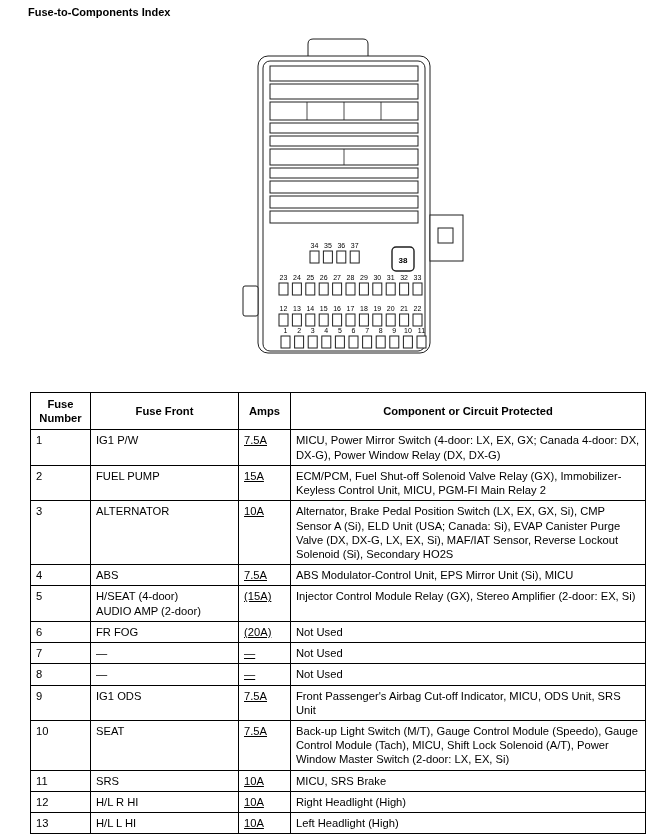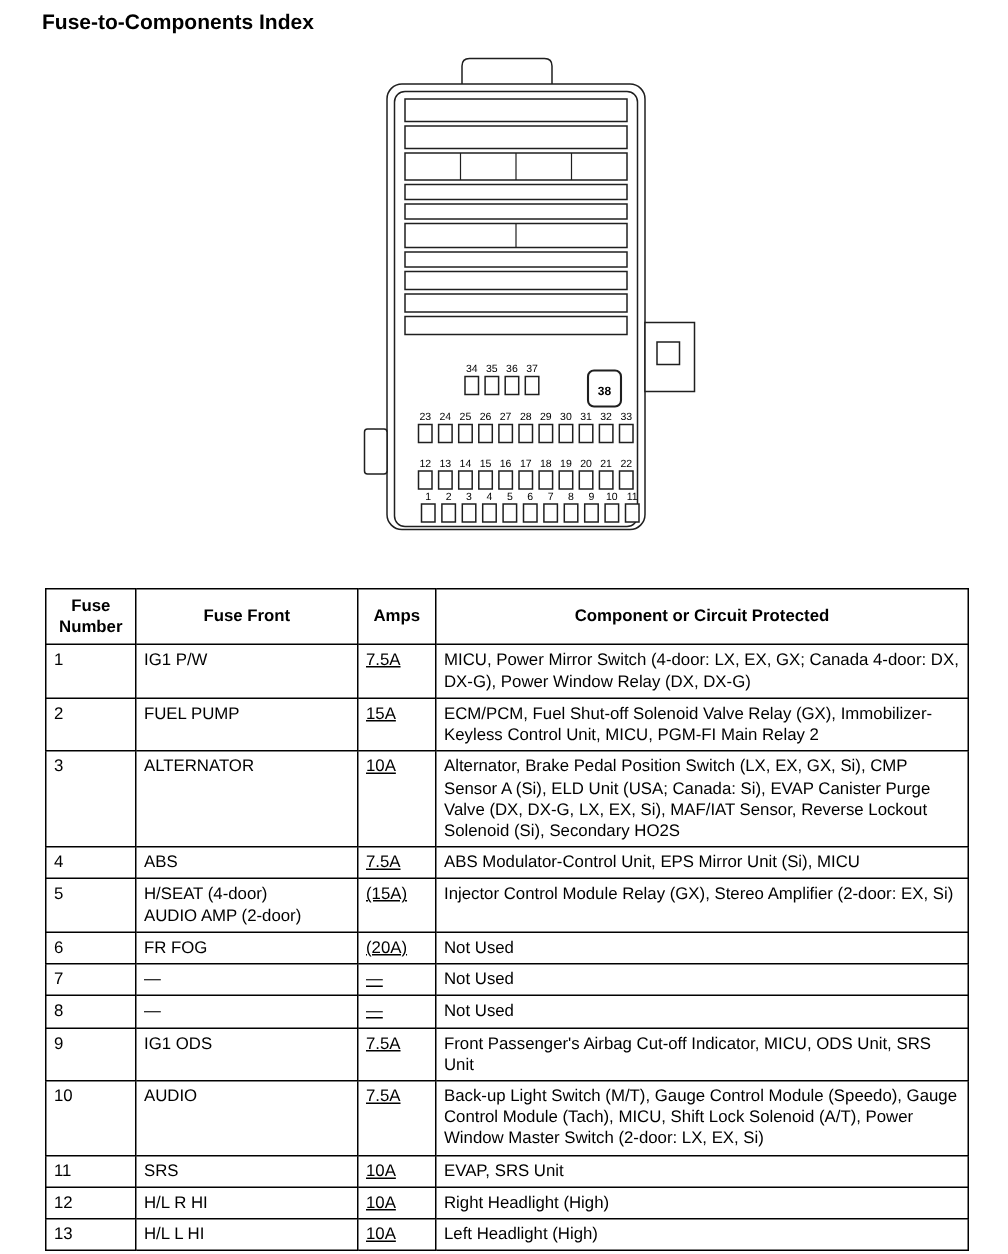--- a/index.html
+++ b/index.html
@@ -1,18 +1,18 @@
 <!DOCTYPE html>
 <html><head>
 <meta charset="utf-8">
 <style>
   html,body{margin:0;padding:0;background:#fff;}
   body{font-family:"Liberation Sans",sans-serif;color:#000;}
   .page{position:relative;width:672px;height:836px;background:#fff;overflow:hidden;}
-  .title{position:absolute;left:28px;top:6px;margin:0;font-size:14px;font-weight:bold;letter-spacing:0;}
+  .title{position:absolute;left:28px;top:6px;margin:0;font-size:11px;font-weight:bold;letter-spacing:0;}
   svg.diagram{position:absolute;left:0;top:30px;}
   .shape{fill:#fff;stroke:#1f1f1f;stroke-width:1;}
   .thin{stroke:#1f1f1f;stroke-width:0.8;}
   .f38{stroke-width:1.4;}
   .fuse-num{font-family:"Liberation Sans",sans-serif;font-size:7px;fill:#000;text-anchor:middle;}
   .f38-label{font-family:"Liberation Sans",sans-serif;font-size:8px;font-weight:bold;fill:#000;text-anchor:middle;}
   .fuse-slot{fill:#fff;stroke:#1f1f1f;stroke-width:1;}
   table.fuse-table{position:absolute;left:30px;top:392px;width:616px;border-collapse:collapse;font-size:11.2px;table-layout:fixed;}
   table.fuse-table th, table.fuse-table td{
     border:1px solid #000;
@@ -218,29 +218,29 @@
           <td class="cell-component">Not Used</td>
         </tr>
         <tr>
           <td class="cell-number">9</td>
           <td class="cell-name">IG1 ODS</td>
           <td class="cell-amps">7.5A</td>
           <td class="cell-component">Front Passenger's Airbag Cut-off Indicator, MICU, ODS Unit, SRS Unit</td>
         </tr>
         <tr>
           <td class="cell-number">10</td>
-          <td class="cell-name">AUDIO</td>
+          <td class="cell-name">SEAT</td>
           <td class="cell-amps">7.5A</td>
           <td class="cell-component">Back-up Light Switch (M/T), Gauge Control Module (Speedo), Gauge Control Module (Tach), MICU, Shift Lock Solenoid (A/T), Power Window Master Switch (2-door: LX, EX, Si)</td>
         </tr>
         <tr>
           <td class="cell-number">11</td>
           <td class="cell-name">SRS</td>
           <td class="cell-amps">10A</td>
-          <td class="cell-component">EVAP, SRS Unit</td>
+          <td class="cell-component">MICU, SRS Brake</td>
         </tr>
         <tr>
           <td class="cell-number">12</td>
           <td class="cell-name">H/L R HI</td>
           <td class="cell-amps">10A</td>
           <td class="cell-component">Right Headlight (High)</td>
         </tr>
         <tr>
           <td class="cell-number">13</td>
           <td class="cell-name">H/L L HI</td>

